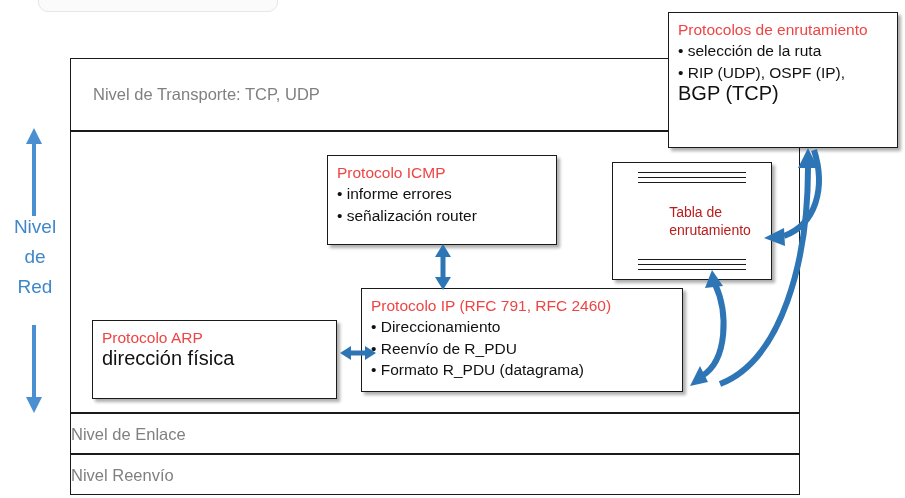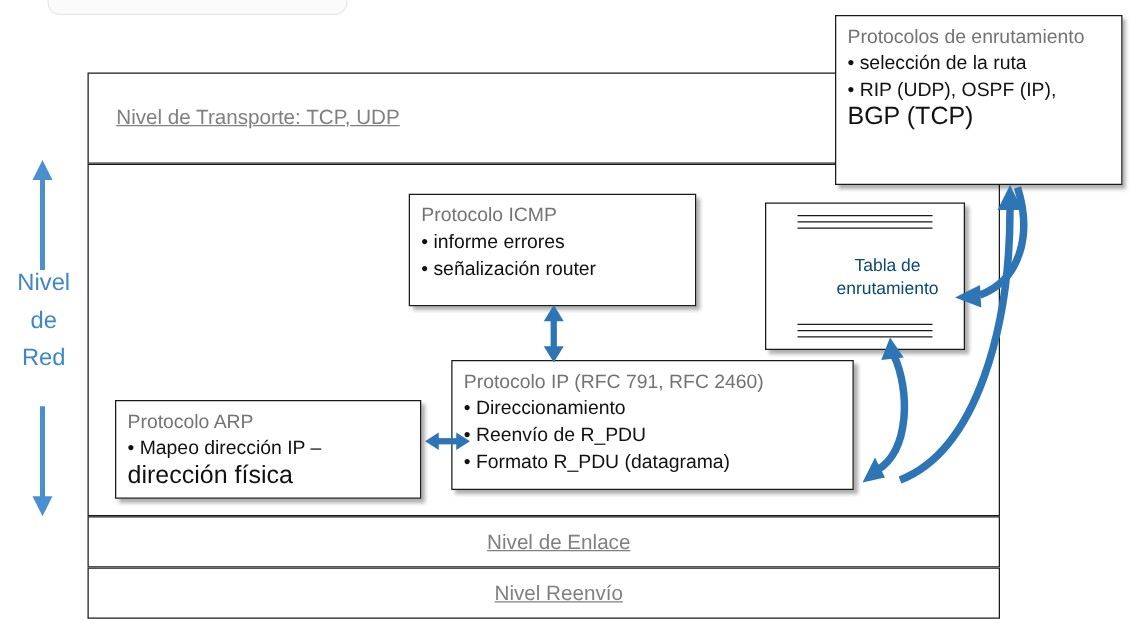--- a/index.html
+++ b/index.html
@@ -33,26 +33,25 @@
     position: absolute;
     border: 1.6px solid #1a1a1a;
     background: #ffffff;
     box-sizing: border-box;
   }
   .layer-label {
     position: absolute;
     color: #808080;
     font-size: 16.5px;
     white-space: nowrap;
-    text-decoration: underline;
   }
   .layer-label.centered {
     width: 100%;
-    text-align: center;
-    left: 12px;
+    text-align: left;
+    left: 0;
   }
 
   #transport-layer { left: 70px; top: 58px; width: 730px; height: 73px; }
   #network-layer   { left: 70px; top: 131px; width: 730px; height: 282px; }
   #link-layer      { left: 70px; top: 413px; width: 730px; height: 41px; }
   #physical-layer  { left: 70px; top: 454px; width: 730px; height: 41px; }
 
   #transport-label { left: 22px; top: 26px; }
   #link-label      { top: 11px; }
   #physical-label  { top: 11px; }
@@ -82,21 +81,21 @@
   
   .callout {
     position: absolute;
     background: #ffffff;
     border: 1.6px solid #1a1a1a;
     box-sizing: border-box;
     box-shadow: 3px 3px 3px rgba(0,0,0,0.32);
     padding: 6px 9px 7px 9px;
   }
   .callout .title {
-    color: #737373;
+    color: #ef4444;
     font-size: 15.5px;
     line-height: 21px;
     white-space: nowrap;
   }
   .callout .title.wrap { white-space: normal; }
   .callout .bullet {
     color: #111111;
     font-size: 15.5px;
     line-height: 21.5px;
   }
@@ -133,24 +132,24 @@
     display: flex;
     flex-direction: column;
     gap: 4px;
   }
   .doc-rules i {
     display: block;
     height: 0;
     border-top: 1.6px solid #1a1a1a;
   }
   #routing-table-label {
-    color: #0c4a6e;
+    color: #b91c1c;
     font-size: 14px;
     line-height: 18px;
-    text-align: center;
+    text-align: left;
     margin-left: 36px;
   }
 
   
   .arrow-svg { position: absolute; overflow: visible; }
 </style>
 </head>
 <body>
 
 <div id="canvas">
@@ -202,21 +201,20 @@
 
   <div class="callout" id="ip-box">
     <div class="title">Protocolo IP (RFC 791, RFC 2460)</div>
     <div class="bullet">• Direccionamiento</div>
     <div class="bullet">• Reenvío de R_PDU</div>
     <div class="bullet">• Formato R_PDU (datagrama)</div>
   </div>
 
   <div class="callout" id="arp-box">
     <div class="title">Protocolo ARP</div>
-    <div class="bullet">• Mapeo dirección IP –</div>
     <div class="cont">dirección física</div>
   </div>
 
   <div id="routing-table-doc">
     <div class="doc-rules">
       <i></i>
       <i></i>
       <i></i>
     </div>
     <div id="routing-table-label">

